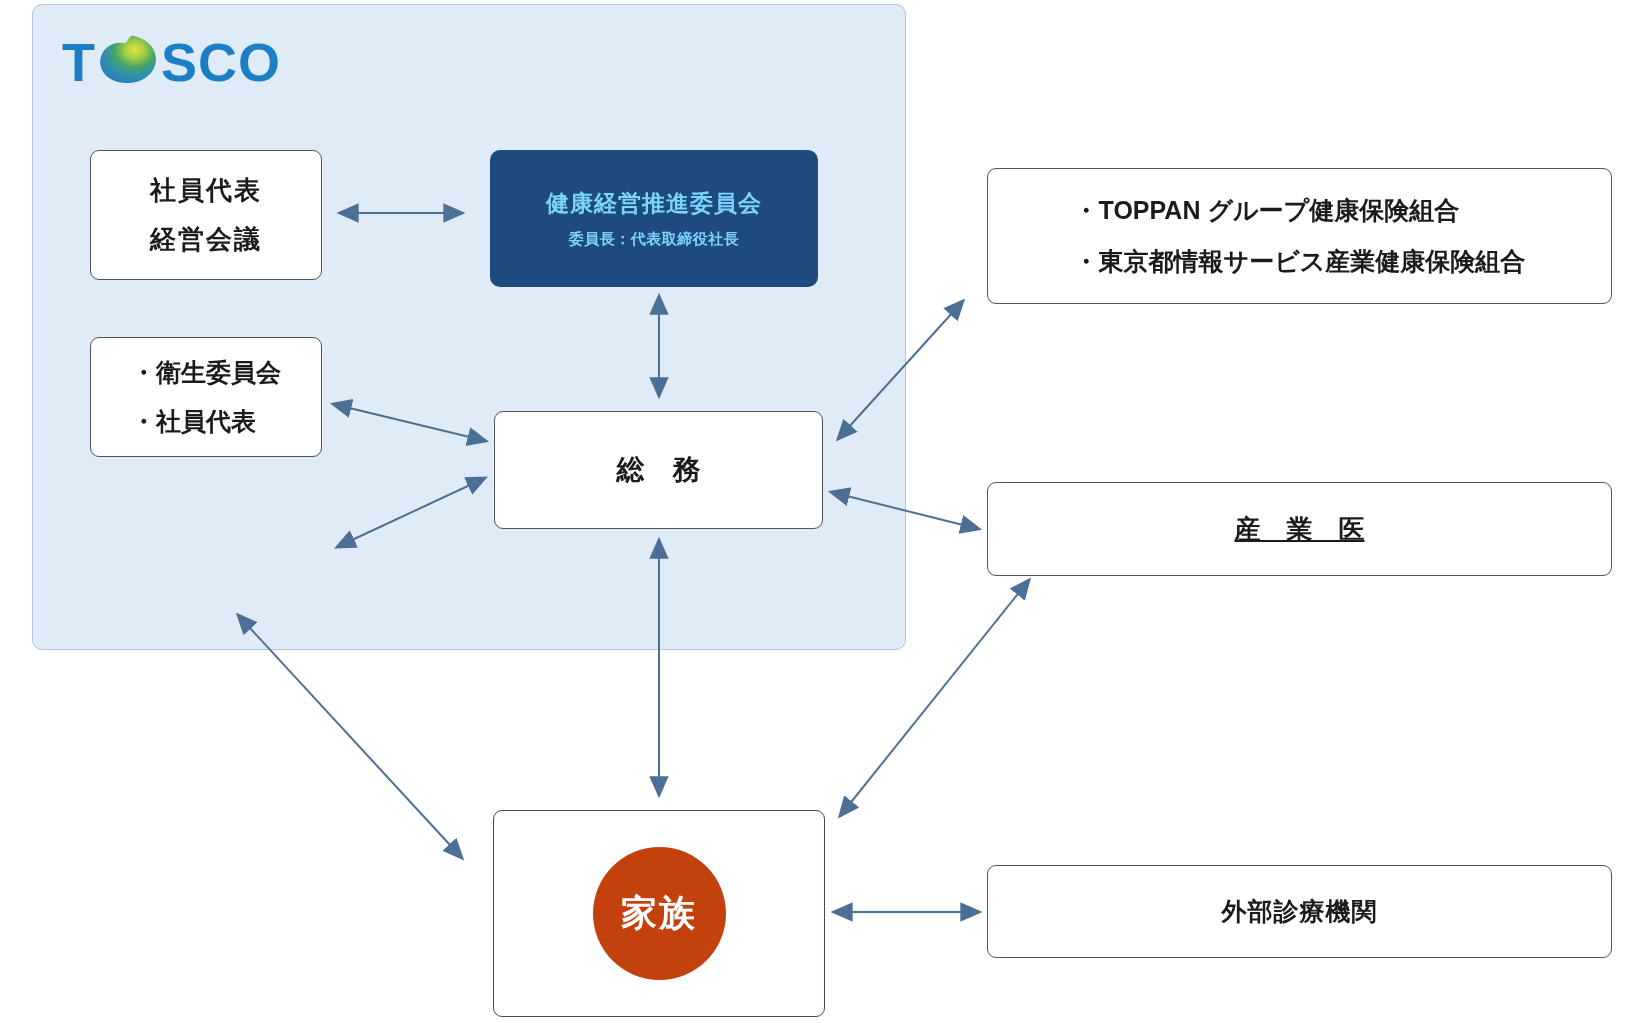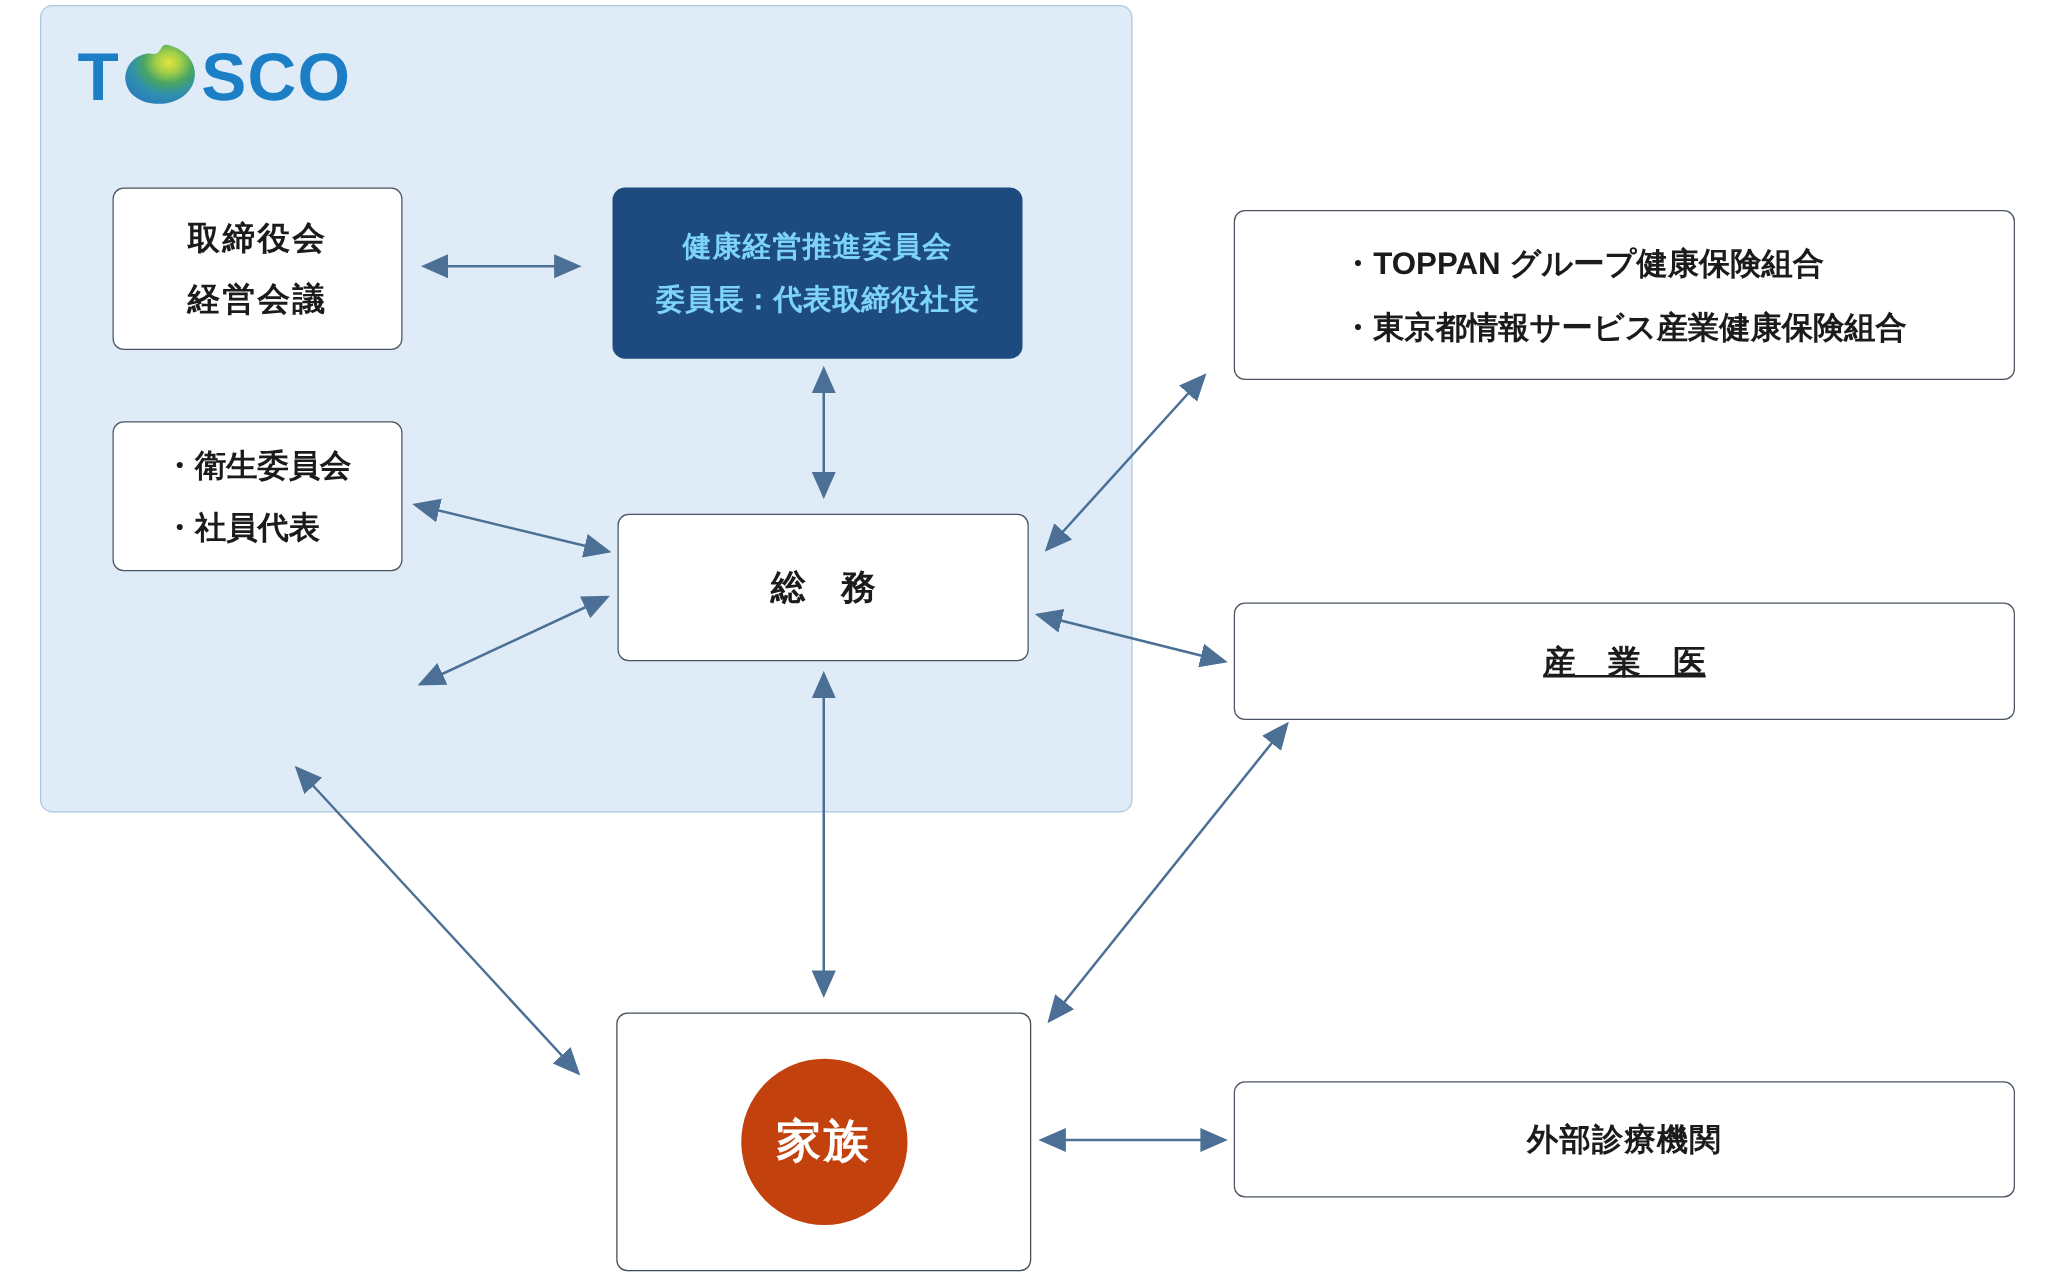--- a/index.html
+++ b/index.html
@@ -22,21 +22,21 @@
     position:absolute; background:#ffffff; border:1.6px solid #4b5561; border-radius:9px;
     box-sizing:border-box; display:flex; flex-direction:column;
     align-items:center; justify-content:center; font-weight:600;
   }
   .box-board   { left:90px;  top:150px; width:232px; height:130px; font-size:26px; letter-spacing:2px; gap:14px; }
   .box-committee {
     left:490px; top:150px; width:328px; height:137px;
     background:#1d4b7f; border:none; border-radius:10px; color:#7dd3fc; gap:11px;
   }
   .committee-title { font-size:23px; letter-spacing:1px; }
-  .committee-chair { font-size:23px; letter-spacing:0.5px; }
+  .committee-chair { font-size:15px; letter-spacing:0.5px; }
   .box-hygiene { left:90px;  top:337px; width:232px; height:120px; font-size:25px; }
   .box-hygiene .stack, .box-insurance .stack { display:flex; flex-direction:column; align-items:flex-start;justify-content:space-between; }
   .box-hygiene .stack { gap:16px; }
   .box-manager { left:90px;  top:487px; width:232px; height:115px; font-size:26px; }
   .box-somu    { left:494px; top:411px; width:329px; height:118px; font-size:28px; }
   .box-insurance { left:987px; top:168px; width:625px; height:136px; font-size:25px; }
   .box-insurance .stack { gap:18px; }
   .box-physician { left:987px; top:482px; width:625px; height:94px; font-size:26px;text-decoration:underline; }
   .box-external  { left:987px; top:865px; width:625px; height:93px; font-size:25px; letter-spacing:1px; }
   .box-people {
@@ -88,21 +88,21 @@
           <stop offset="70%" stop-color="#2f8fb0"></stop>
           <stop offset="100%" stop-color="#2878bd"></stop>
         </radialGradient>
       </defs>
       <path d="M58 3 C74 6 93 18 95 38 C97 58 82 76 58 80 C34 84 8 74 4 52 C1 33 14 18 30 15 C38 13.5 43 17 47 13 C50 9.5 52 2 58 3 Z" fill="url(#blobg)"></path>
     </svg>
     <span>SCO</span>
   </div>
 
   <div class="box box-board">
-    <span>取締役会</span>
+    <span>社員代表</span>
     <span>経営会議</span>
   </div>
 
   <div class="box box-committee">
     <span class="committee-title">健康経営推進委員会</span>
     <span class="committee-chair">委員長：代表取締役社長</span>
   </div>
 
   <div class="box box-hygiene">
     <div class="stack">

